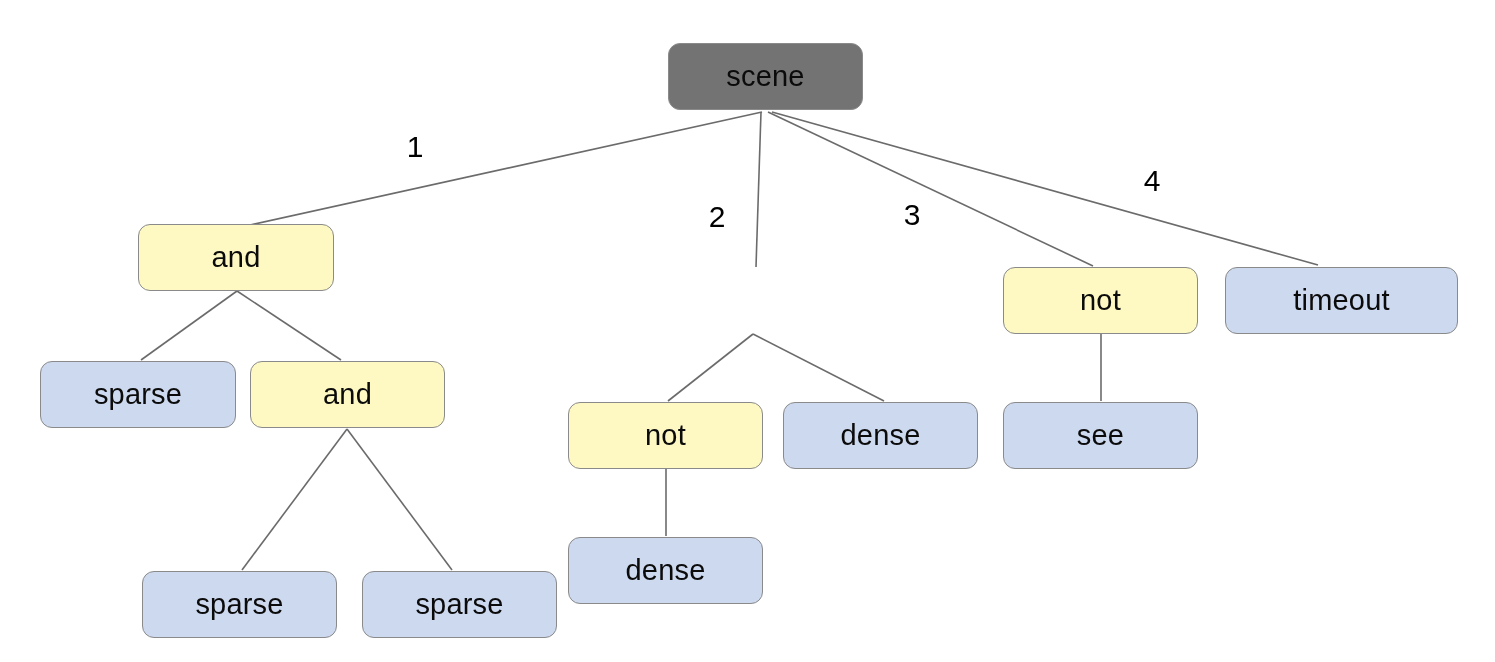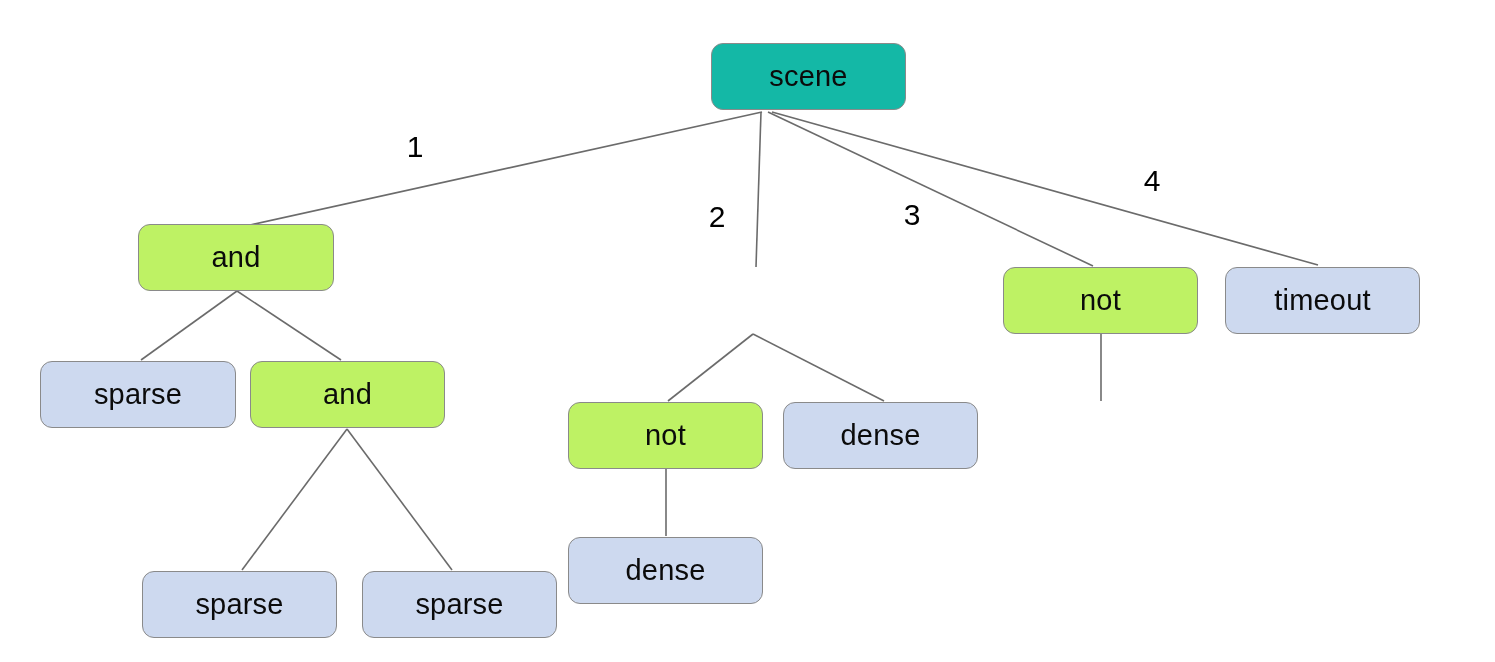--- a/index.html
+++ b/index.html
@@ -22,22 +22,22 @@
     align-items: center;
     justify-content: center;
     box-sizing: border-box;
     border: 1.6px solid #8a8a8a;
     border-radius: 12px;
     font-size: 29px;
     color: #0b0b0b;
     letter-spacing: 0.2px;
     cursor: default;
   }
-  .node.root     { background: #14b8a6; margin-left: 43px; }
-  .node.operator { background: #bef264; }
+  .node.root     { background: #737373; }
+  .node.operator { background: #fef9c3; }
   .node.leaf     { background: #cdd9ef; }
   .edge-label {
     position: absolute;
     transform: translate(-50%, -50%);
     font-size: 30px;
     color: #000000;
     user-select: none;
   }
 </style>
 </head>
@@ -64,35 +64,38 @@
     <div class="edge-label" style="left: 1152px; top: 181px;">4</div>
     <div class="node root" style="left: 668px; top: 43px; width: 195px; height: 67px;">
       <span>scene</span>
     </div>
     <div class="node operator" style="left: 138px; top: 224px; width: 196px; height: 67px;">
       <span>and</span>
     </div>
     <div class="node operator" style="left: 1003px; top: 267px; width: 195px; height: 67px;">
       <span>not</span>
     </div>
-    <div class="node leaf" style="left: 1225px; top: 267px; width: 195px; height: 67px;">
+    <div class="node leaf" style="left: 1225px; top: 267px; width: 233px; height: 67px;">
       <span>timeout</span>
     </div>
     <div class="node leaf" style="left: 40px; top: 361px; width: 196px; height: 67px;">
       <span>sparse</span>
     </div>
     <div class="node operator" style="left: 250px; top: 361px; width: 195px; height: 67px;">
       <span>and</span>
     </div>
     <div class="node operator" style="left: 568px; top: 402px; width: 195px; height: 67px;">
       <span>not</span>
     </div>
     <div class="node leaf" style="left: 783px; top: 402px; width: 195px; height: 67px;">
       <span>dense</span>
     </div>
+    <div class="node leaf" style="left: 1003px; top: 402px; width: 195px; height: 67px;">
+      <span>see</span>
+    </div>
     <div class="node leaf" style="left: 568px; top: 537px; width: 195px; height: 67px;">
       <span>dense</span>
     </div>
     <div class="node leaf" style="left: 142px; top: 571px; width: 195px; height: 67px;">
       <span>sparse</span>
     </div>
     <div class="node leaf" style="left: 362px; top: 571px; width: 195px; height: 67px;">
       <span>sparse</span>
     </div>
   </div>

